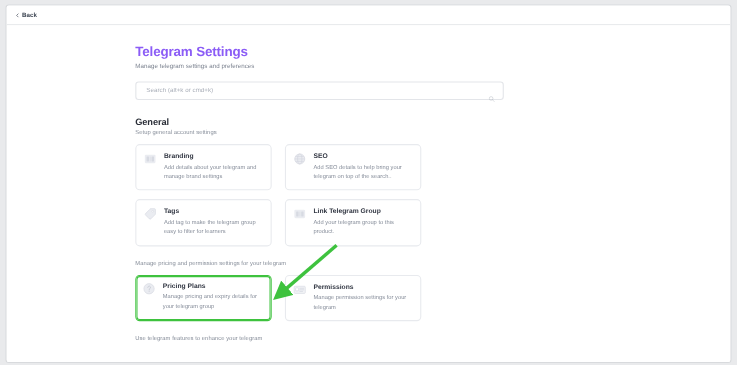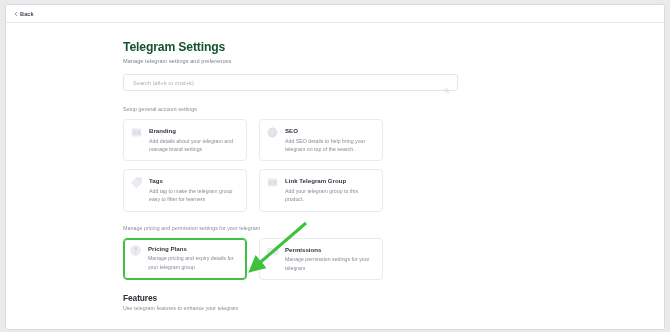--- a/index.html
+++ b/index.html
@@ -43,21 +43,21 @@
     position:relative;
   }
   .content{
     width:335px;
     margin-left:117px;
     padding-top:17px;
   }
   .page-title{
     font-size:12.2px;
     font-weight:700;
-    color:#14532d;
+    color:#8b5cf6;
     letter-spacing:-.15px;
     margin:0 0 4px 0;
   }
   .page-sub{
     font-size:5.6px;
     color:#7b828f;
     margin:0 0 10px 0;
     letter-spacing:.05px;
   }
   
@@ -160,20 +160,21 @@
         <input class="search-input" type="text" placeholder="Search (alt+k or cmd+k)" style="">
         <span class="search-icon">
           <svg viewBox="0 0 16 16" width="6" height="6">
               <circle cx="6.6" cy="6.6" r="4.4" fill="none" stroke="#9aa0ab" stroke-width="1.4"></circle>
               <path d="M10 10l4 4" stroke="#9aa0ab" stroke-width="1.4" stroke-linecap="round"></path>
             </svg>
         </span>
       </div>
 
       <div class="section">
+        <h2 class="section-title">General</h2>
         <p class="section-sub">Setup general account settings</p>
 
         <div class="card-grid">
 
           <div class="card">
             <span class="card-icon">
               <svg viewBox="0 0 20 20">
                   <rect x="2.5" y="4" width="15" height="12" rx="1.6" fill="#e3e5ec"></rect>
                   <rect x="5" y="6.5" width="3.4" height="7" rx="0.6" fill="#c9cdd8"></rect>
                   <rect x="9.2" y="6.5" width="2" height="7" rx="0.6" fill="#d6d9e2"></rect>
@@ -261,21 +262,20 @@
             <div class="card-body">
               <div class="card-title">Permissions</div>
               <p class="card-desc">Manage permission settings for your telegram</p>
             </div>
           </div>
 
         </div>
       </div>
 
       <div class="section">
-        <h2 class="section-title">Features</h2>
         <p class="section-sub">Use telegram features to enhance your telegram</p>
 
       </div>
 
     </div>
 
     <svg class="arrow-layer" viewBox="0 0 658 307">
       <defs>
         <marker id="ah" markerWidth="5.5" markerHeight="5.5" refX="2.2" refY="2.75" orient="auto">
           <path d="M0,0 L5.5,2.75 L0,5.5 z" fill="#3ec23e"></path>

